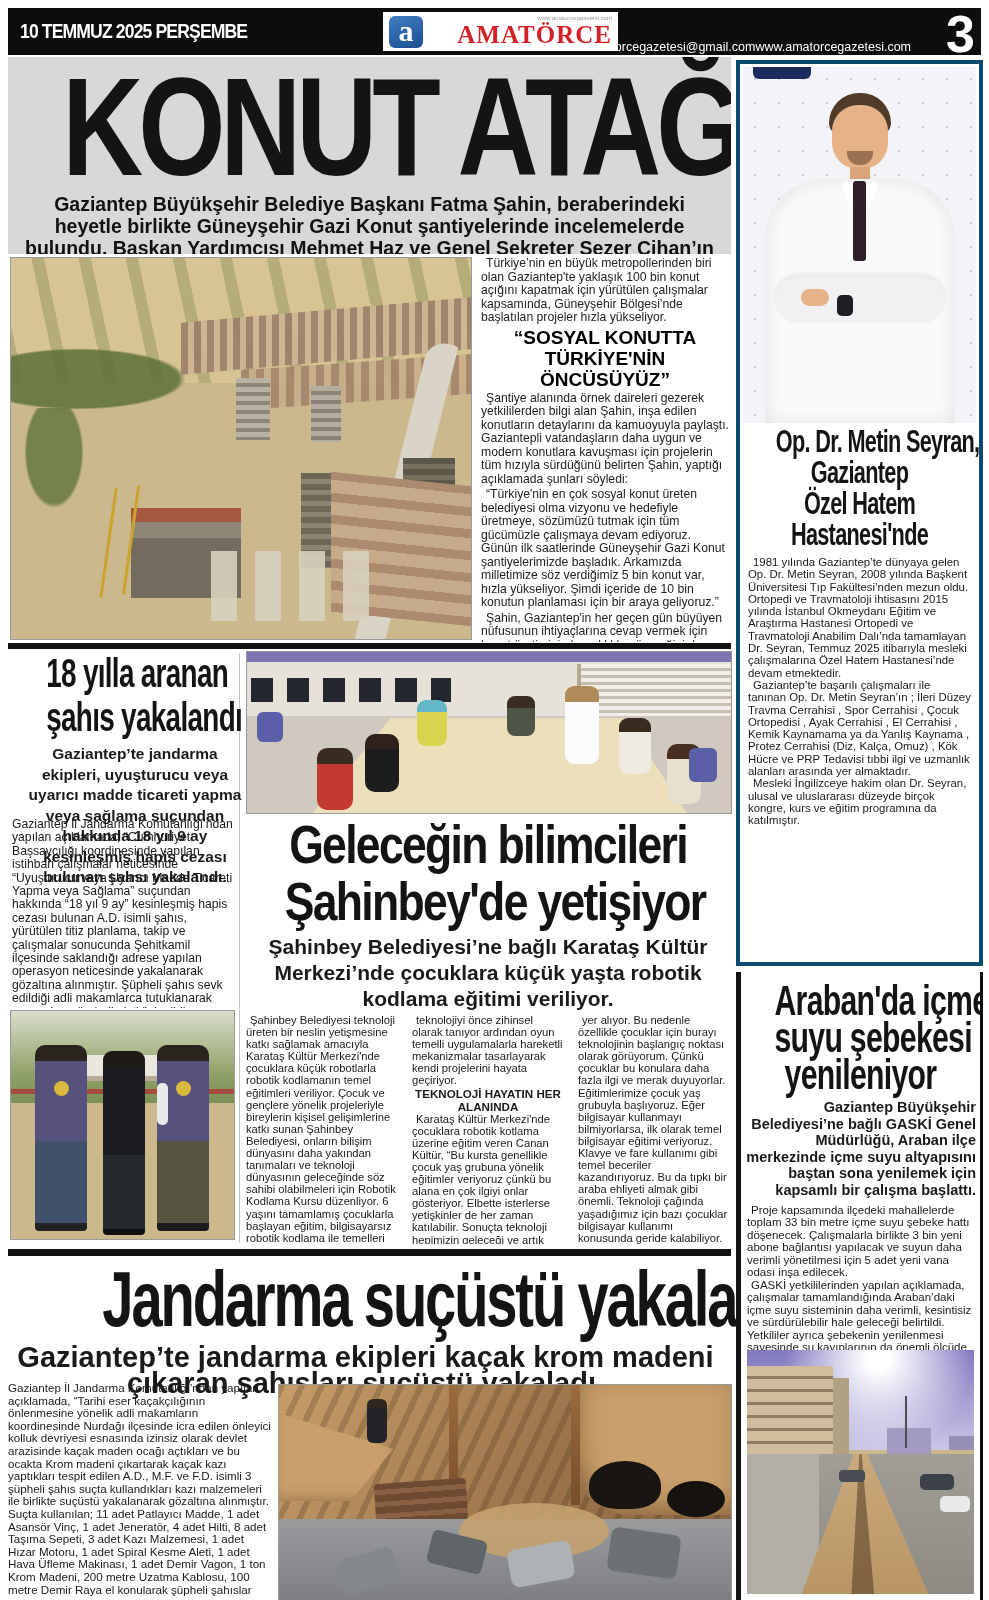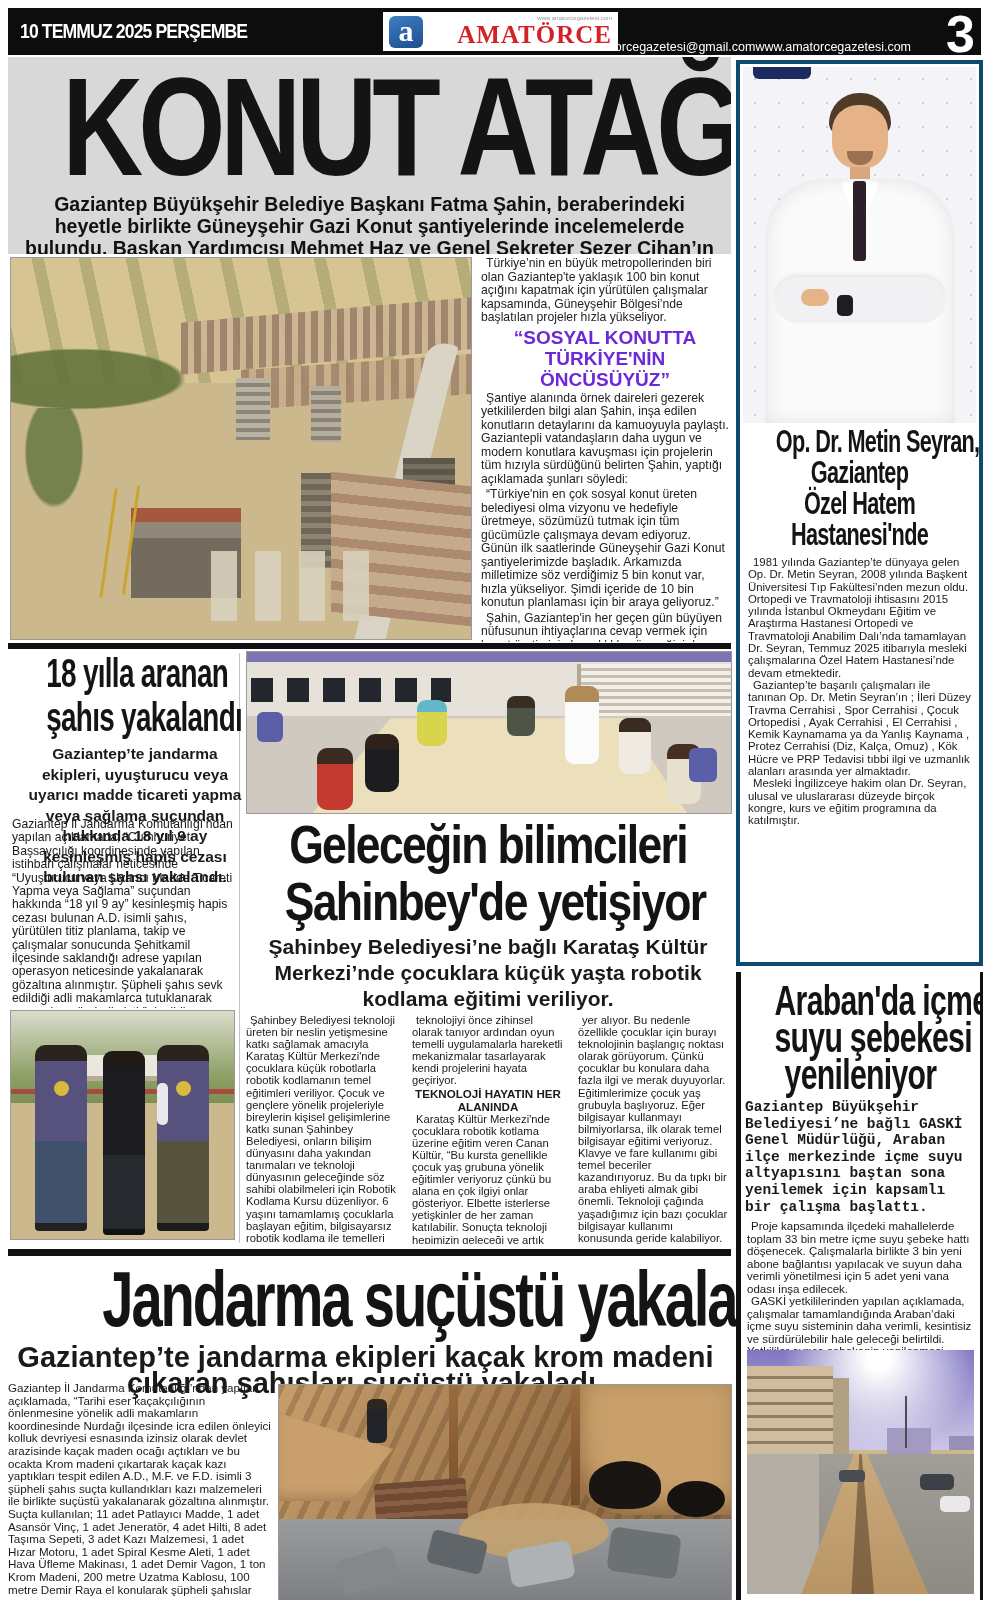--- a/index.html
+++ b/index.html
@@ -28,21 +28,21 @@
   .h1{margin:0;text-align:center;font-weight:bold;color:#141414;font-size:132px;line-height:132px;
       letter-spacing:-6px;transform:scale(.85,1.06);transform-origin:center top;white-space:nowrap;}
   .hsub{margin:4px auto 0;width:690px;text-align:center;font-weight:bold;font-size:19.5px;line-height:22px;color:#111;}
   
   .ph{position:absolute;overflow:hidden;border:1px solid #9a9a9a;background:#cbb98d;}
   .ph>div{position:absolute;}
   
   .mtext{position:absolute;left:481px;top:257px;width:248px;height:385px;overflow:hidden;
          font-size:12.2px;line-height:13.5px;color:#222;}
   .mtext p{margin:0 0 2px;text-indent:5px;}
-  .qhead{text-align:center;font-weight:bold;font-size:19px;line-height:21px;margin:8px 0 8px;color:#6d28d9;text-indent:0!important;}
+  .qhead{text-align:center;font-weight:bold;font-size:19px;line-height:21px;margin:8px 0 8px;color:#000000;text-indent:0!important;}
   .hline{position:absolute;background:#111;}
   .vrule{position:absolute;background:#c4c4c4;}
   .condT{margin:0;font-weight:bold;color:#141414;text-align:center;white-space:nowrap;}
   
   .fug-title{left:10px;top:651px;width:226px;font-size:41px;line-height:44px;letter-spacing:-1px;
              transform:scaleX(.68);transform-origin:center top;}
   .fug-sub{position:absolute;left:10px;top:744px;width:226px;text-align:center;font-weight:bold;
            font-size:15.5px;line-height:20.5px;margin-left:12px;}
   .fug-body{position:absolute;left:12px;top:818px;width:223px;height:190px;overflow:hidden;
             font-size:12.2px;line-height:13.4px;}
@@ -68,21 +68,21 @@
   .doc-title{margin-top:6px;font-size:31px;line-height:31px;letter-spacing:-1px;
              transform:scaleX(.7);transform-origin:center top;}
   .doc-sub{text-align:center;font-weight:bold;font-size:16.5px;line-height:20px;margin:6px 4px 0;}
   .doc-body{margin:6px 8px 0;font-size:11.4px;line-height:12.3px;}
   .doc-body p{margin:0;text-indent:5px;}
   
   .araban{position:absolute;left:736px;top:972px;width:247px;height:628px;border-left:5px solid #111;
           border-right:3px solid #111;box-sizing:border-box;overflow:hidden;background:#fff;}
   .ara-title{margin-top:10px;font-size:42px;line-height:37px;letter-spacing:-1px;
              transform:scaleX(.72);transform-origin:center top;}
-  .ara-sub{text-align:left;font-weight:bold;font-size:14.5px;line-height:16.6px;margin:6px 4px 0;font-family:Liberation Mono, monospace;}
+  .ara-sub{text-align:right;font-weight:bold;font-size:14.5px;line-height:16.6px;margin:6px 4px 0;}
   .ara-body{margin:5px 6px 0;font-size:11.5px;line-height:12.5px;}
   .ara-body p{margin:0;text-indent:4px;}
 </style>
 </head>
 <body>
 
 <div class="page">
 
   <header class="topbar">
     <div class="mdate">10 TEMMUZ 2025 PERŞEMBE</div>

